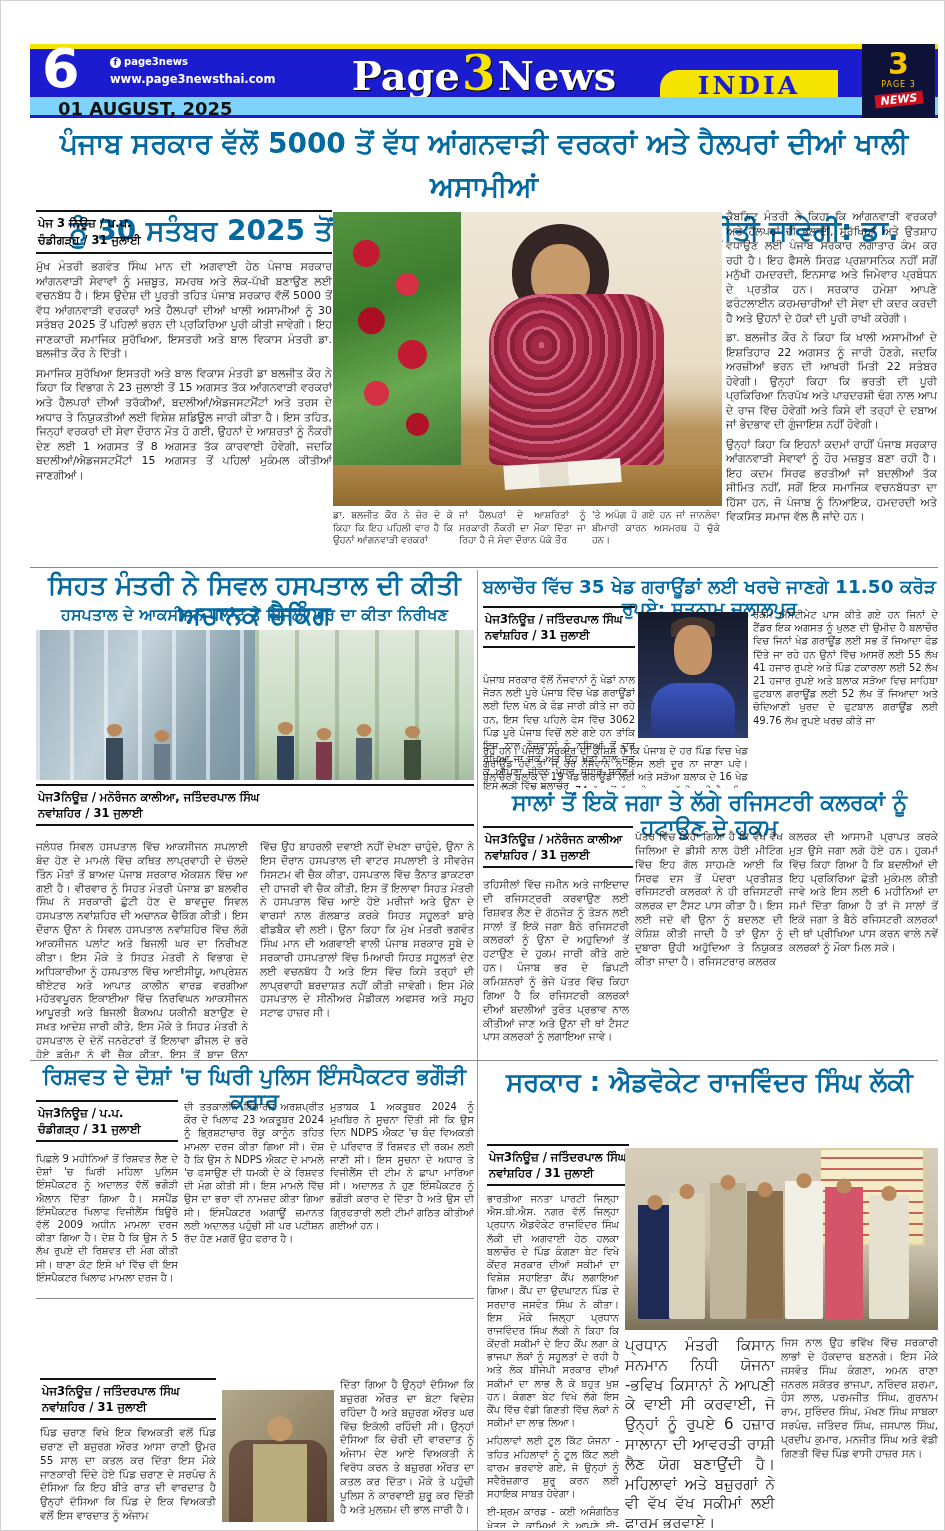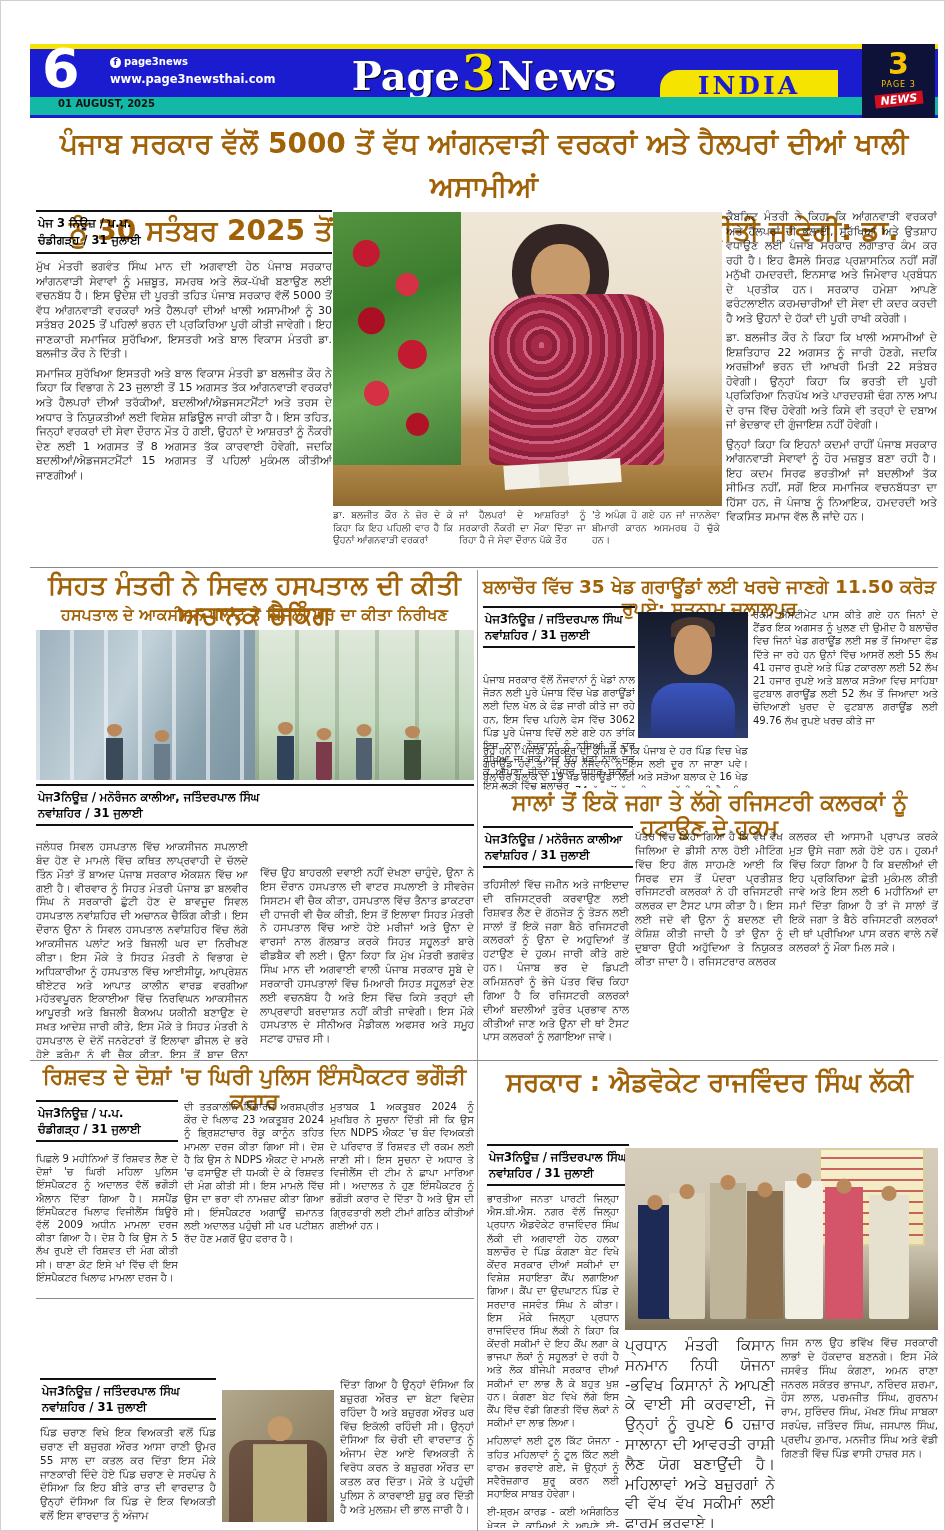--- a/index.html
+++ b/index.html
@@ -2,43 +2,43 @@
 <html><head>
 <meta charset="utf-8">
 <style>
   html,body{margin:0;padding:0;background:#e6e6e6;}
   #paper{position:relative;width:945px;height:1531px;background:#ffffff;margin:0 auto;
          font-family:"DejaVu Sans","Liberation Sans",sans-serif;overflow:hidden;
          box-shadow:inset 0 0 0 1px #d0d0d0;}
   
   #hdr{position:absolute;left:30px;top:44px;width:908px;height:74px;background:#f5e400;}
   .hdr-blue{position:absolute;left:0;top:5px;width:908px;height:48px;background:#1b1bd0;}
-  .hdr-date{position:absolute;left:0;top:53px;width:908px;height:21px;background:#14b8a6;
-            border-bottom:3px solid #1b1bd0;font-weight:bold;font-size:10px;color:#111;
+  .hdr-date{position:absolute;left:0;top:53px;width:908px;height:21px;background:#7dd3fc;
+            border-bottom:3px solid #1b1bd0;font-weight:bold;font-size:18px;color:#111;
             padding:1px 0 0 28px;box-sizing:border-box;}
   .pgnum{position:absolute;left:12px;top:-7px;font-size:54px;font-weight:bold;color:#fff;line-height:1;}
   .brand{position:absolute;left:80px;top:7px;color:#fff;}
   .brand-fb{font-size:10px;font-weight:bold;}
   .fb-icon{display:inline-block;width:11px;height:11px;border-radius:50%;background:#fff;color:#1b1bd0;
            text-align:center;line-height:11px;font-size:9px;font-weight:bold;margin-right:3px;}
   .brand-url{font-size:11.5px;font-weight:bold;margin-top:4px;}
   .mast{position:absolute;left:0;right:0;top:-1px;text-align:center;color:#fff;
         font-family:"DejaVu Serif","Liberation Serif",serif;font-size:40px;font-weight:bold;line-height:50px;
         text-shadow:1px 1px 0 #000;}
   .m3{color:#f5e400;font-size:48px;padding:0 2px;}
   .india-tab{position:absolute;right:100px;top:21px;width:178px;height:32px;background:#f5e400;
              border-radius:18px 0 0 0;text-align:center;color:#1b1bd0;font-size:25px;font-weight:bold;
              font-family:"DejaVu Serif","Liberation Serif",serif;letter-spacing:3px;line-height:32px;}
   .logo-box{position:absolute;right:3px;top:0;width:73px;height:74px;background:#0e1238;}
   .l3{color:#f5c400;font-size:30px;font-weight:bold;text-align:center;line-height:30px;margin-top:5px;}
   .lp{color:#f5c400;font-size:8px;text-align:center;letter-spacing:1px;margin-top:1px;}
   .ln{margin:4px auto 0;width:48px;background:#d01020;color:#fff;font-size:11px;font-style:italic;
       font-weight:bold;text-align:center;transform:rotate(-6deg);}
   
-  .hl{position:absolute;text-align:center;font-weight:bold;color:#a16207;}
+  .hl{position:absolute;text-align:center;font-weight:bold;color:#0369a1;}
   #lead-hl{left:30px;top:122px;width:908px;font-size:28px;line-height:1.55;}
   .bcol{position:absolute;font-size:11px;line-height:1.32;text-align:justify;color:#1d1d1d;}
   .bcol p{margin:0 0 5px;}
   .by{border-top:2px solid #111;border-bottom:2px solid #111;padding:4px 2px;margin-bottom:6px;
       font-weight:bold;font-size:11.5px;color:#000;text-align:left;}
   .by .bp{text-align:left;}
   .by .bd{margin-top:2px;}
   .byabs{position:absolute;}
   .hline{position:absolute;height:1px;background:#8a8a8a;}
   .vline{position:absolute;width:1px;background:#9a9a9a;}
@@ -46,21 +46,21 @@
   #lead-left{left:36px;top:210px;width:296px;height:356px;overflow:hidden;}
   #lead-right{left:726px;top:210px;width:211px;height:356px;overflow:hidden;}
   #lead-underA{left:333px;top:509px;width:120px;height:56px;font-size:9.5px;overflow:hidden;}
   #lead-underB{left:459px;top:509px;width:127px;height:56px;font-size:9.5px;overflow:hidden;}
   #lead-underC{left:592px;top:509px;width:128px;height:56px;font-size:9.5px;overflow:hidden;}
   
   #hosp-hl{left:34px;top:571px;width:441px;font-size:26px;line-height:1.15;}
   #hosp-sub{left:34px;top:605px;width:441px;font-size:16px;}
   #hosp-by{left:36px;top:784px;width:438px;}
   #hosp-c1{left:36px;top:840px;width:212px;height:218px;overflow:hidden;font-size:10.5px;}
-  #hosp-c2{left:260px;top:840px;width:214px;height:218px;overflow:hidden;font-size:10.5px;margin-top:26px;}
+  #hosp-c2{left:260px;top:840px;width:214px;height:218px;overflow:hidden;font-size:10.5px;}
   
   #sport-hl{left:481px;top:576px;width:457px;font-size:18.5px;}
   #sport-by{left:483px;top:606px;width:152px;}
   #sport-c1{left:483px;top:658px;width:152px;height:128px;font-size:10px;overflow:hidden;margin-top:15px;}
   #sport-c2{left:753px;top:608px;width:185px;height:162px;font-size:10px;overflow:hidden;}
   #sport-bottom{left:483px;top:744px;width:265px;height:44px;font-size:10px;overflow:hidden;}
   
   #reg-hl{left:481px;top:790px;width:457px;font-size:22px;}
   #reg-by{left:483px;top:826px;width:150px;}
   #reg-c1{left:483px;top:878px;width:146px;height:180px;overflow:hidden;font-size:10.5px;}

